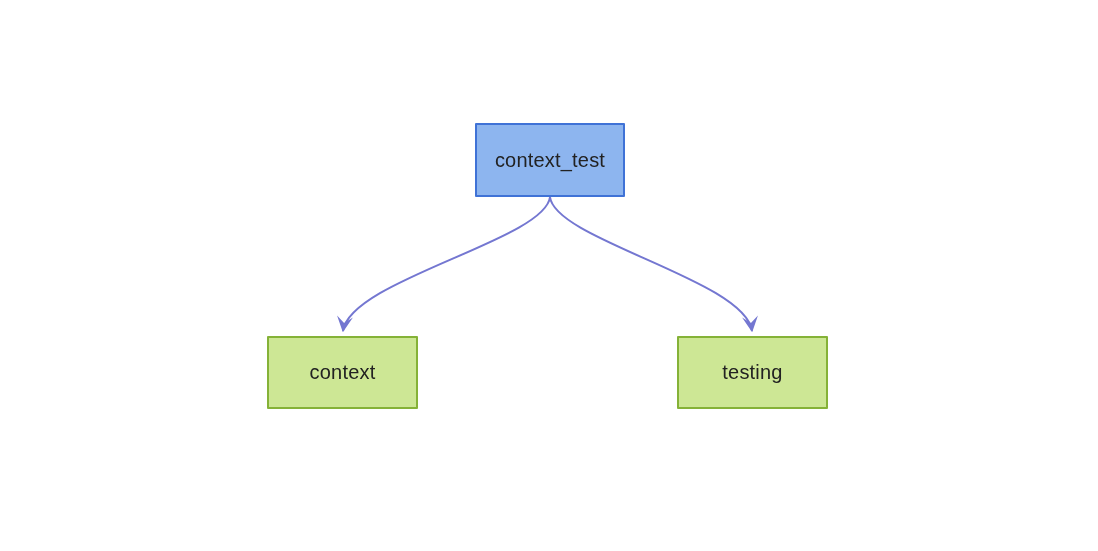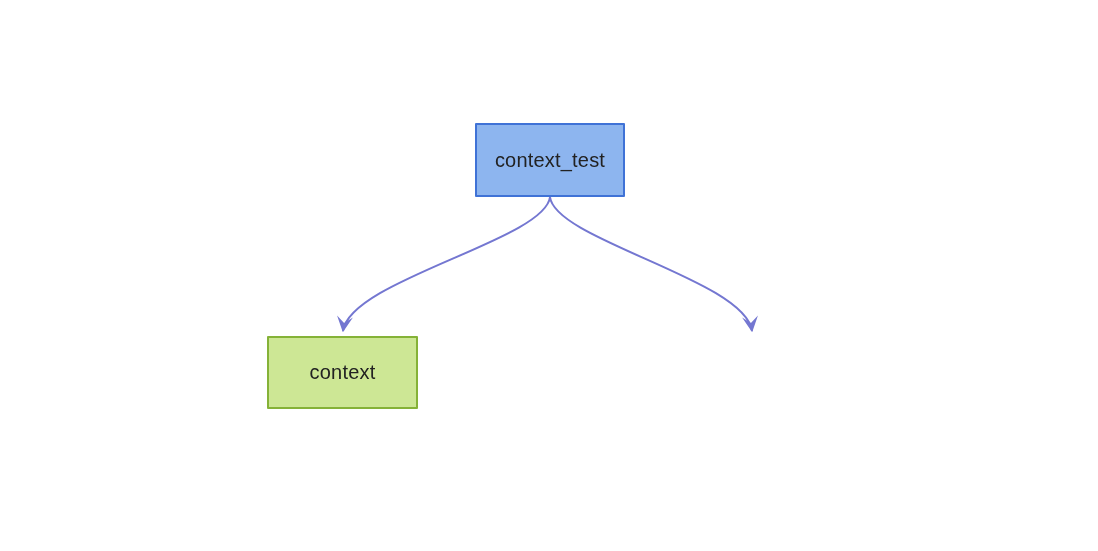--- a/index.html
+++ b/index.html
@@ -62,14 +62,17 @@
   </svg>
 
   <div class="node node-parent" style="background: rgb(141, 181, 239); border-color: rgb(63, 114, 214);">
     <span class="label" style="color: rgb(34, 34, 34);">context_test</span>
   </div>
 
   <div class="node node-child-a" style="background: rgb(205, 231, 149); border-color: rgb(133, 178, 55);">
     <span class="label" style="color: rgb(34, 34, 34);">context</span>
   </div>
 
+  <div class="node node-child-b" style="background: rgb(205, 231, 149); border-color: rgb(133, 178, 55);">
+    <span class="label" style="color: rgb(34, 34, 34);">testing</span>
+  </div>
 
 </div>
 
 </body></html>

